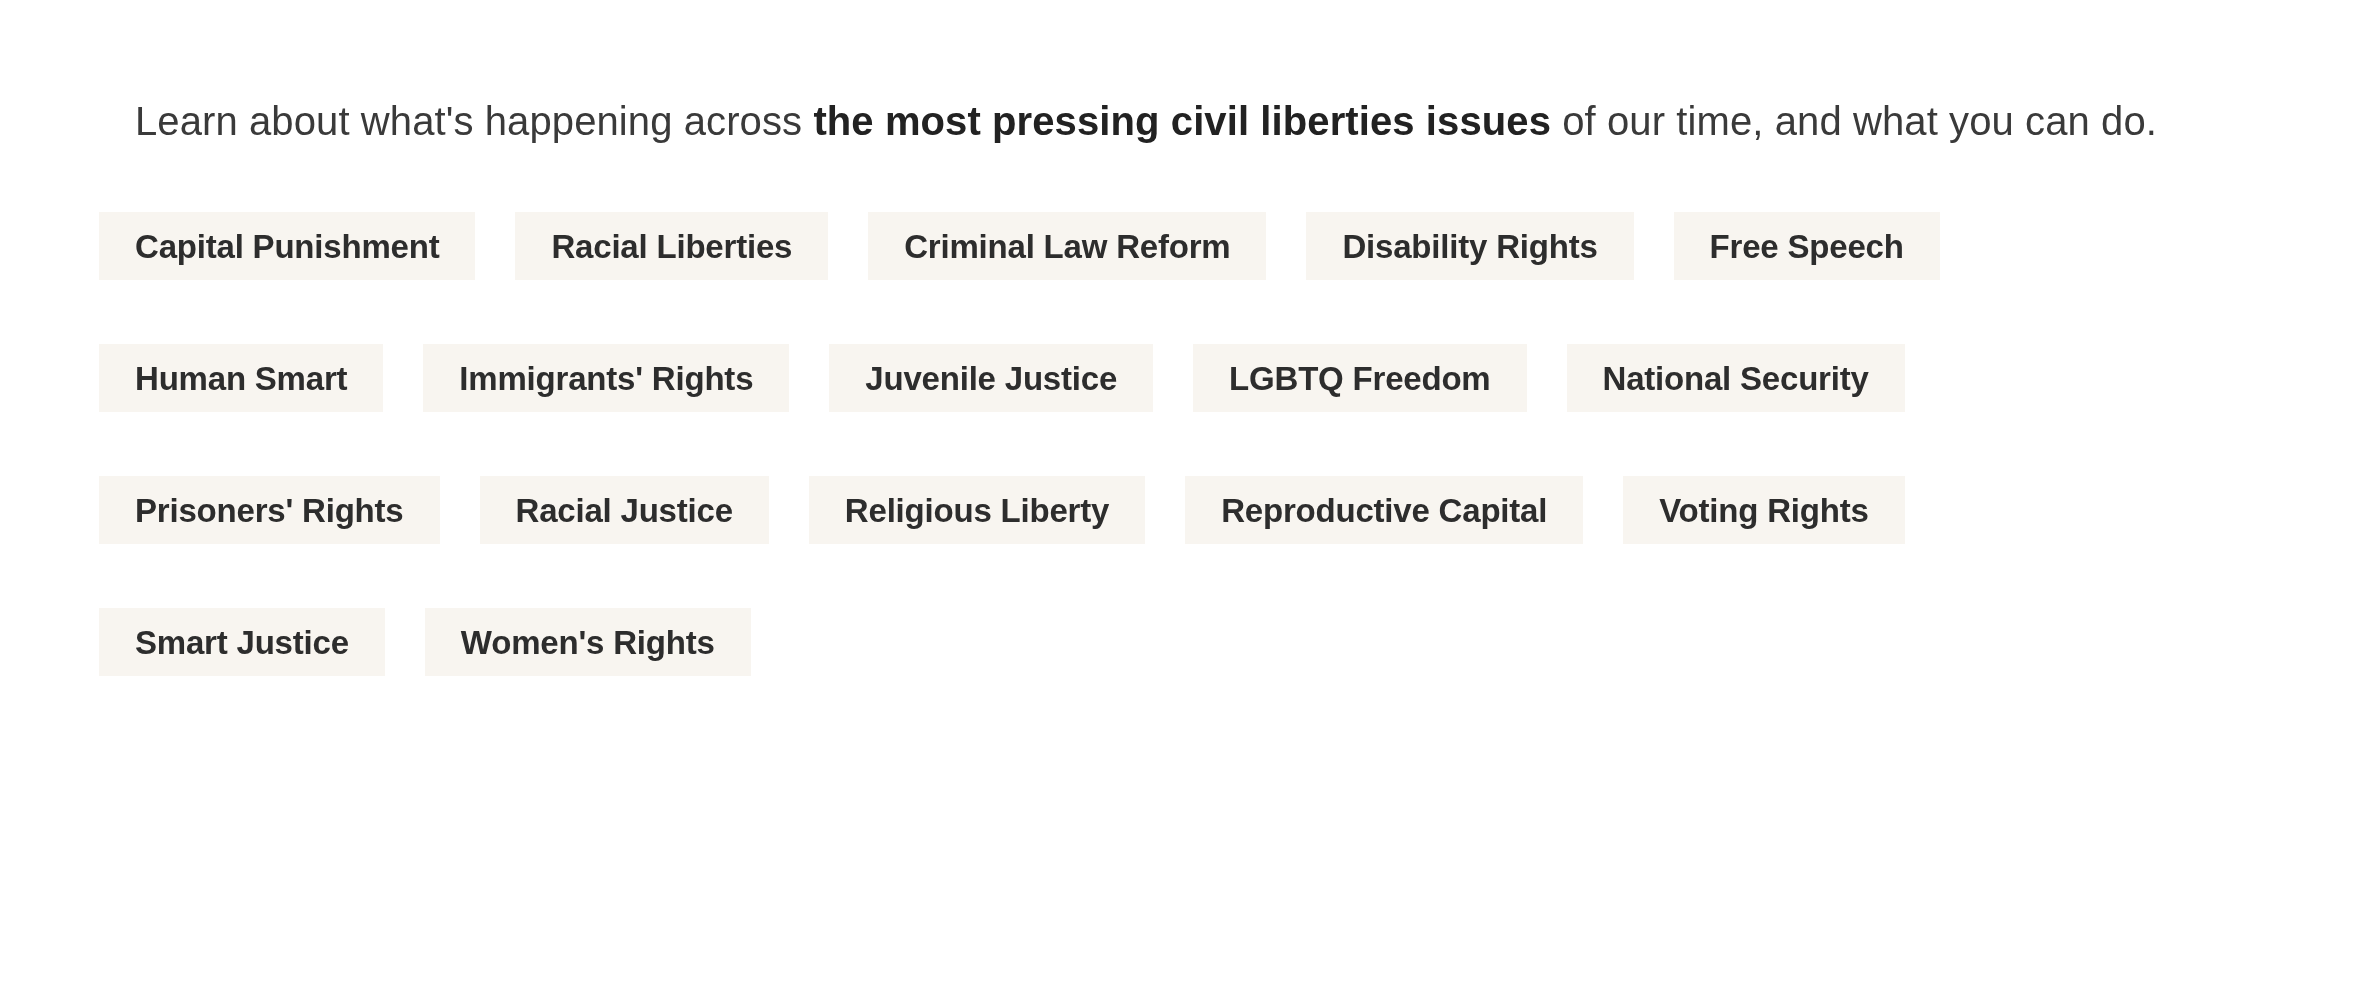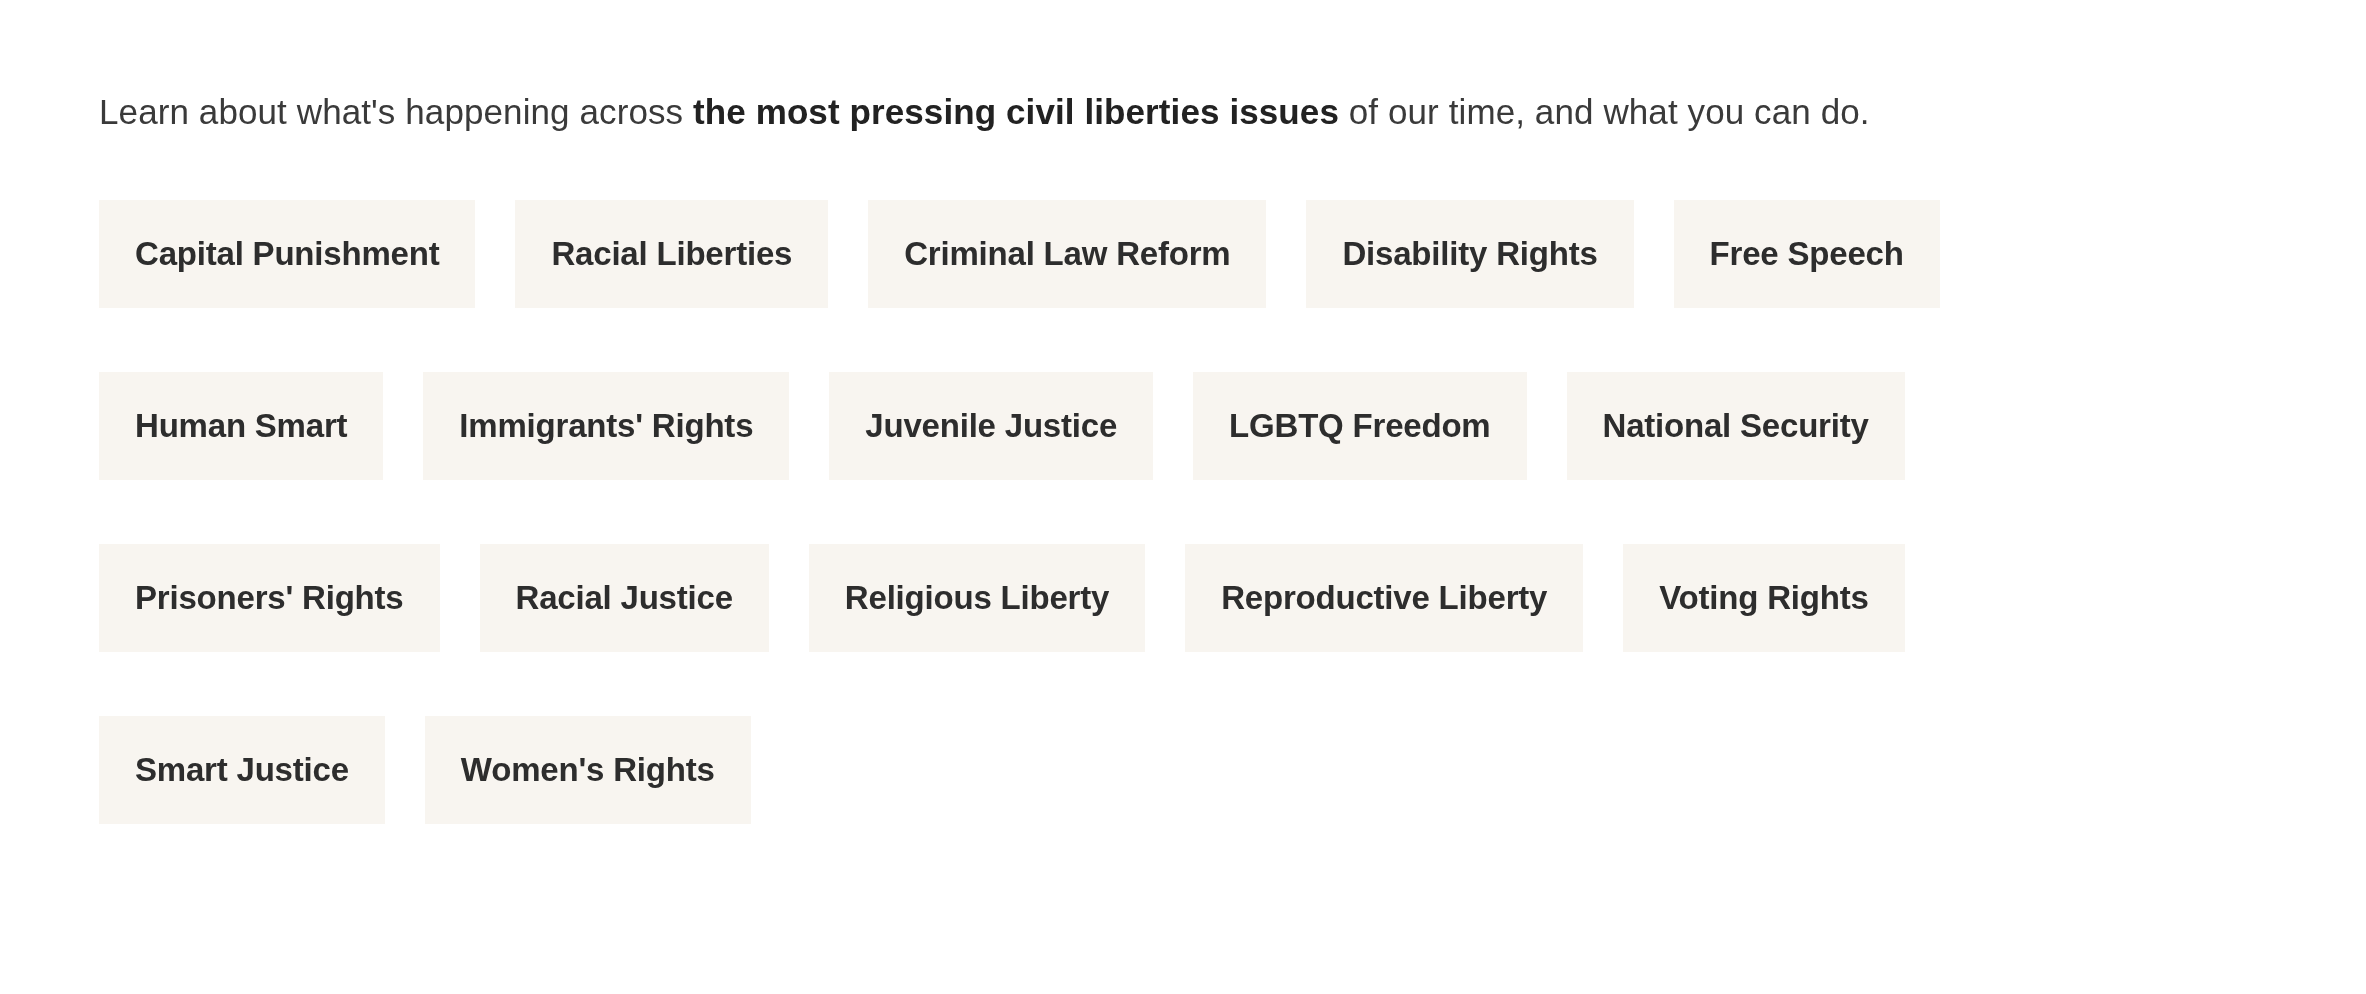--- a/index.html
+++ b/index.html
@@ -20,26 +20,27 @@
     position: relative;
     width: 2366px;
     height: 994px;
     box-sizing: border-box;
     padding: 0 60px 0 99px;
   }
 
   
   .intro {
     padding-top: 52px;
-    font-size: 35px;
+    font-size: 40px;
     line-height: 1.45;
     color: #3a3a3a;
     font-weight: 400;
     letter-spacing: 0.1px;
     white-space: nowrap;
+    margin-left: 36px;
   }
   .intro .intro-strong {
     font-weight: 700;
     color: #222222;
   }
   .intro .intro-seg {
     white-space: pre;
   }
 
   
@@ -50,21 +51,21 @@
     align-items: flex-start;
     gap: 64px 40px;
     max-width: 2130px;
   }
 
   .tag {
     display: inline-flex;
     align-items: center;
     justify-content: center;
     box-sizing: border-box;
-    height: 108px;
+    height: 68px;
     padding: 0 36px;
     background: #f8f5f0;
     border: none;
     border-radius: 0;
     cursor: pointer;
     text-decoration: none;
     flex: 0 0 auto;
   }
   .tag-label {
     font-size: 33px;
@@ -122,21 +123,21 @@
       <span class="tag-label">Prisoners' Rights</span>
     </a>
 
     <a class="tag" href="#">
       <span class="tag-label">Racial Justice</span>
     </a>
     <a class="tag" href="#">
       <span class="tag-label">Religious Liberty</span>
     </a>
     <a class="tag" href="#">
-      <span class="tag-label">Reproductive Liberty</span>
+      <span class="tag-label">Reproductive Capital</span>
     </a>
     <a class="tag" href="#">
       <span class="tag-label">Voting Rights</span>
     </a>
     <a class="tag" href="#">
       <span class="tag-label">Smart Justice</span>
     </a>
 
     <a class="tag" href="#">
       <span class="tag-label">Women's Rights</span>

